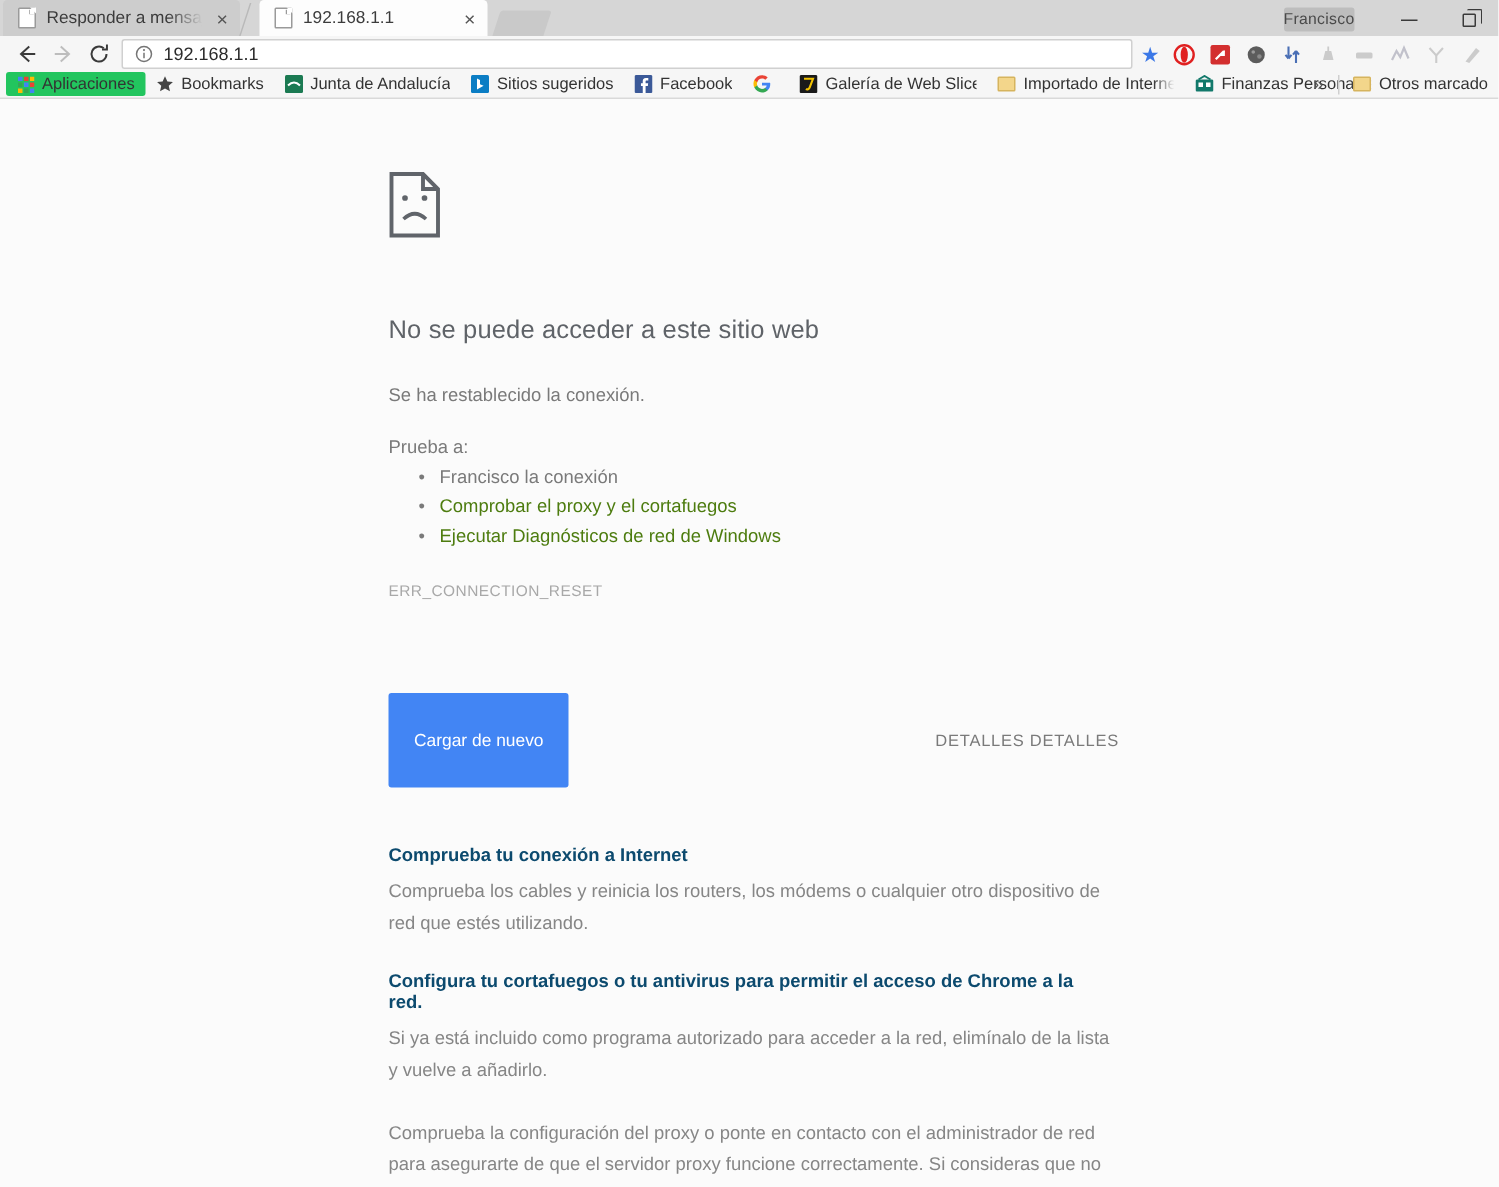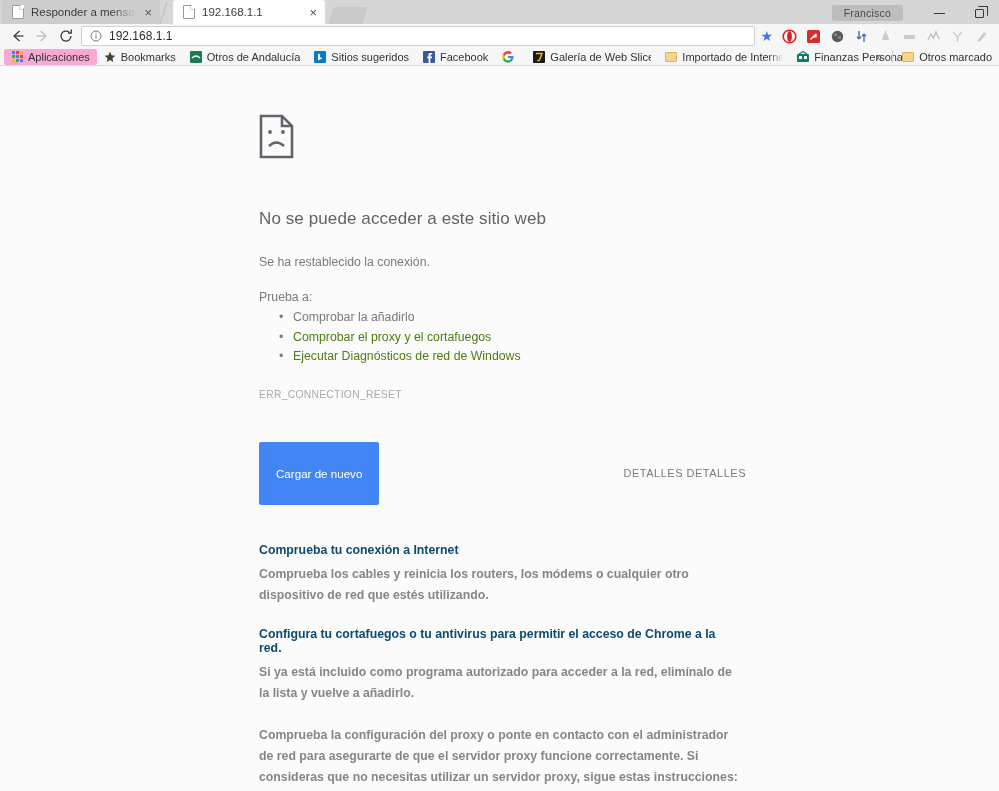--- a/index.html
+++ b/index.html
@@ -54,21 +54,21 @@
     width: 34px; height: 17px; margin-left: 6px; margin-bottom: 0px;
     background: #c9c9c9; transform: skewX(-18deg);
     border-radius: 2px 2px 0 0;
   }
   .winctl {
     position: absolute; right: 0; top: 0; height: 26px;
     display: flex; align-items: center; gap: 0px;
   }
   .profile-badge {
     background: #bdbdbd; color: #4a4a4a; font-size: 10.5px;
-    padding: 2px 12px; border-radius: 2px; margin-right: 16px;
+    padding: 2px 0; border-radius: 2px; margin-right: 16px;
     letter-spacing: .2px;
   }
   .winbtn { width: 40px; height: 26px; display: flex; align-items: center; justify-content: center; color:#3a3a3a; }
   .min-glyph { width: 11px; height: 1px; background: #3a3a3a; display:block; }
   .restore-glyph { width: 9px; height: 9px; border: 1.2px solid #3a3a3a; position: relative; border-radius:1px;}
   .restore-glyph::after{
     content:""; position:absolute; left:2px; top:-4px; width:9px; height:9px;
     border:1.2px solid #3a3a3a; border-bottom:none; border-left:none; border-radius:1px;
   }
 
@@ -90,21 +90,21 @@
   .ext { width: 24px; height: 24px; display:flex; align-items:center; justify-content:center; flex:0 0 24px;}
   .ext-dim { opacity: .30; }
 
   
   .bookmarks {
     height: 20px; background: #f6f6f6; border-bottom: 1px solid #d9d9d9;
     display: flex; align-items: center; padding: 0 4px; gap: 0;
     font-size: 11px; color: #333; position: relative;
   }
   .bm { display: flex; align-items: center; gap: 5px; padding: 2px 7px; white-space: nowrap; max-width: 132px; overflow: hidden; }
-  .bm.apps { background: #f9a8d4; border-radius: 2px; text-align: right; }
+  .bm.apps { background: #22c55e; border-radius: 2px; text-align: right; }
   .bm .lbl { overflow: hidden; text-overflow: clip; }
   .bm.truncate .lbl {
     -webkit-mask-image: linear-gradient(to right, #000 86%, transparent 100%);
     mask-image: linear-gradient(to right, #000 86%, transparent 100%);
   }
   .bm-ico { width: 12px; height: 12px; flex: 0 0 12px; display:flex; align-items:center; justify-content:center; }
   .folder-ico { width: 12px; height: 10px; background:#f3d68b; border:1px solid #d6b45e; border-radius:1px; }
   .chev { padding: 0 8px; color: #555; font-size: 12px; }
   .bm-divider { width:1px; height:13px; background:#cfcfcf; margin: 0 2px; }
   .bm-right { position: absolute; right: 0; display:flex; align-items:center; }
@@ -121,37 +121,37 @@
   .tryline { font-size: 12.3px; color: #7a7a7a; margin-bottom: 4px; }
   ul.suggestions { list-style: none; margin: 0 0 22px 0; }
   ul.suggestions li {
     font-size: 12.3px; color: #7a7a7a; line-height: 19.5px;
     padding-left: 34px; position: relative;
   }
   ul.suggestions li::before {
     content: "•"; position: absolute; left: 20px; color: #7a7a7a;
   }
   ul.suggestions li.link { color: #4d7c0f; }
-  .errcode { font-size: 10.3px; color: #a8a8a8; letter-spacing: .3px; margin-bottom: 42px; }
+  .errcode { font-size: 10.3px; color: #a8a8a8; letter-spacing: .3px; margin-bottom: 62px; }
   .actions { display: flex; align-items: center; width: 487px; margin-bottom: 38px; }
   .reload-btn {
     background: #4285f4; color: #fff; font-size: 11.6px;
     border: none; border-radius: 2px; padding: 25px 17px;
     font-family: inherit; cursor: pointer;
   }
   .details-toggle {
     margin-left: auto; font-size: 11px; color: #7a7a7a;
     letter-spacing: .5px; cursor: pointer;
   }
   .detail-block { margin-bottom: 21px; max-width: 484px; }
   .detail-block h2 {
     font-size: 12.3px; font-weight: 700; color: #0c4a6e;
     margin-bottom: 7px;
   }
-  .detail-block p { font-size: 12.3px; color: #868686; line-height: 21px; font-weight: bold; }
+  .detail-block p { font-size: 12.3px; color: #868686; line-height: 21px; }
 </style>
 </head>
 <body>
 
 <div class="browser">
 
   <div class="tabstrip">
 
     <div class="tab inactive">
       <span class="favicon"></span>
@@ -305,21 +305,21 @@
       <span class="lbl">Bookmarks</span>
     </div>
 
     <div class="bm">
       <span class="bm-ico">
         <svg width="12" height="12" viewBox="0 0 12 12">
           <rect width="12" height="12" rx="1" fill="#1b7a52"></rect>
           <path d="M2 7 Q6 3 10 7" fill="none" stroke="#fff" stroke-width="1.3"></path>
         </svg>
       </span>
-      <span class="lbl">Otros de Andalucía</span>
+      <span class="lbl">Junta de Andalucía</span>
     </div>
 
     <div class="bm">
       <span class="bm-ico">
         <svg width="12" height="12" viewBox="0 0 12 12">
           <rect width="12" height="12" rx="1" fill="#0b7dc4"></rect>
           <path d="M4 2.4 V9.6 L8.4 7.2 L6 6.2 V3.4 Z" fill="#fff"></path>
         </svg>
       </span>
       <span class="lbl">Sitios sugeridos</span>
@@ -401,21 +401,21 @@
         </svg>
       </div>
 
       <h1 class="title">No se puede acceder a este sitio web</h1>
 
       <div class="subtitle">Se ha restablecido la conexión.</div>
 
       <div class="tryline">Prueba a:</div>
 
       <ul class="suggestions">
-        <li>Comprobar la añadirlo</li>
+        <li>Francisco la conexión</li>
         <li class="link">Comprobar el proxy y el cortafuegos</li>
         <li class="link">Ejecutar Diagnósticos de red de Windows</li>
       </ul>
 
       <div class="errcode">ERR_CONNECTION_RESET</div>
 
       <div class="actions">
         <button class="reload-btn">Cargar de nuevo</button>
         <span class="details-toggle">DETALLES DETALLES</span>
       </div>

